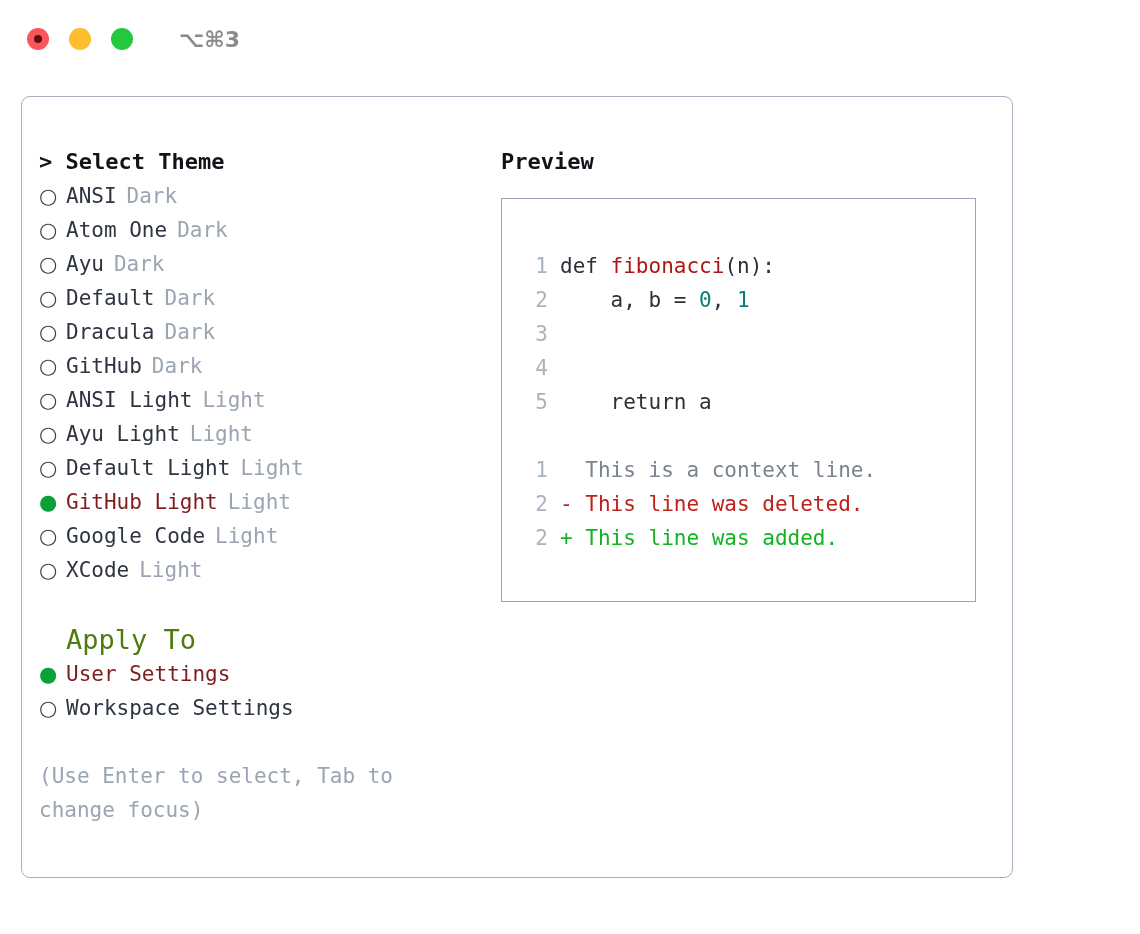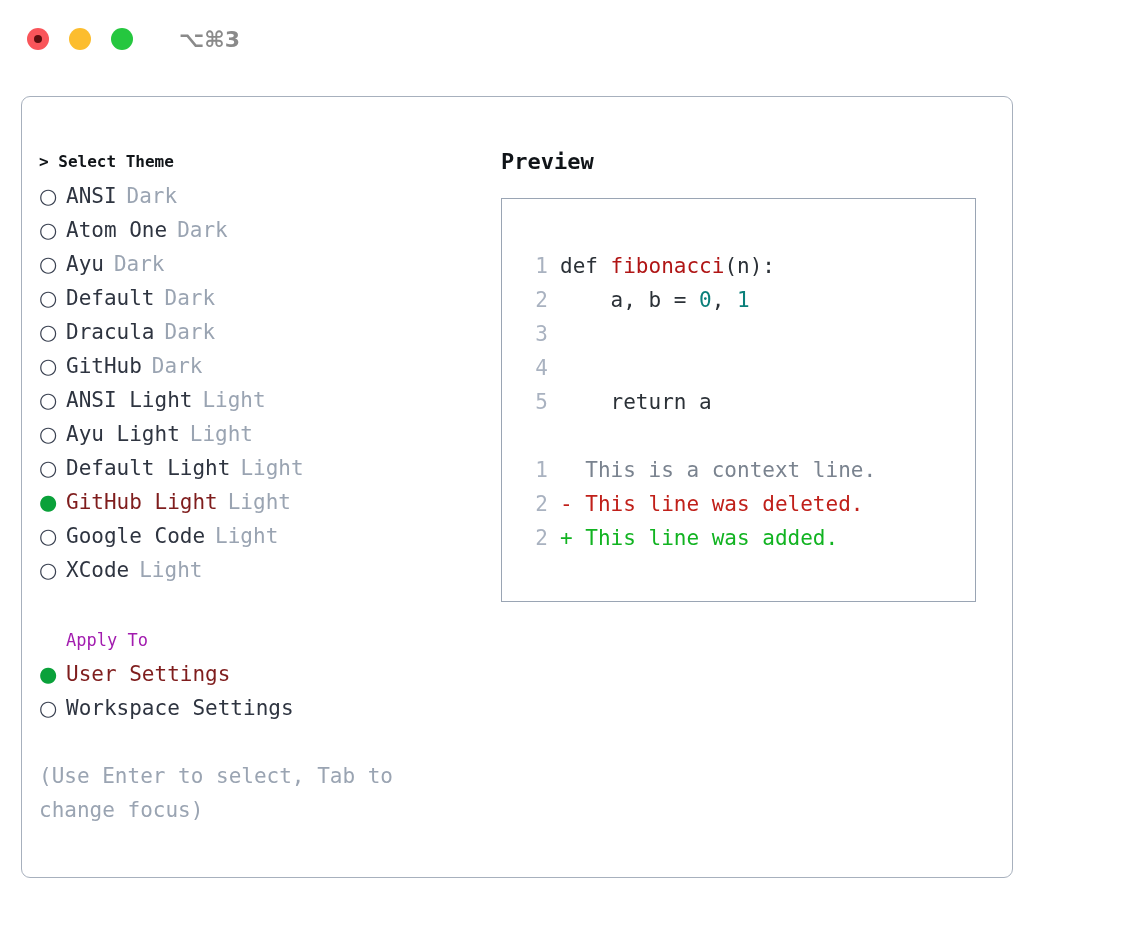--- a/index.html
+++ b/index.html
@@ -78,21 +78,21 @@
   }
 
   
   .left-col {
     position: absolute;
     left: 17px;
     top: 48px;
     width: 450px;
   }
   .section-title {
-    font-size: 16px;
+    font-size: 22px;
     font-weight: bold;
     color: #101418;
     line-height: 34px;
     white-space: pre;
   }
   .opt-row {
     display: flex;
     align-items: baseline;
     line-height: 34px;
     font-size: 21px;
@@ -111,22 +111,22 @@
   .opt-row.selected .opt-label { color: #7f1d1d; }
   .opt-tag {
     color: #9aa4b2;
     padding-left: 10px;
   }
 
   .subsection {
     margin-top: 36px;
   }
   .subsection-title {
-    font-size: 17px;
-    color: #a21caf;
+    font-size: 27px;
+    color: #4d7c0f;
     line-height: 34px;
     padding-left: 27px;
     white-space: pre;
   }
 
   .hint {
     margin-top: 34px;
     font-size: 21px;
     color: #9aa4b2;
     line-height: 34px;

